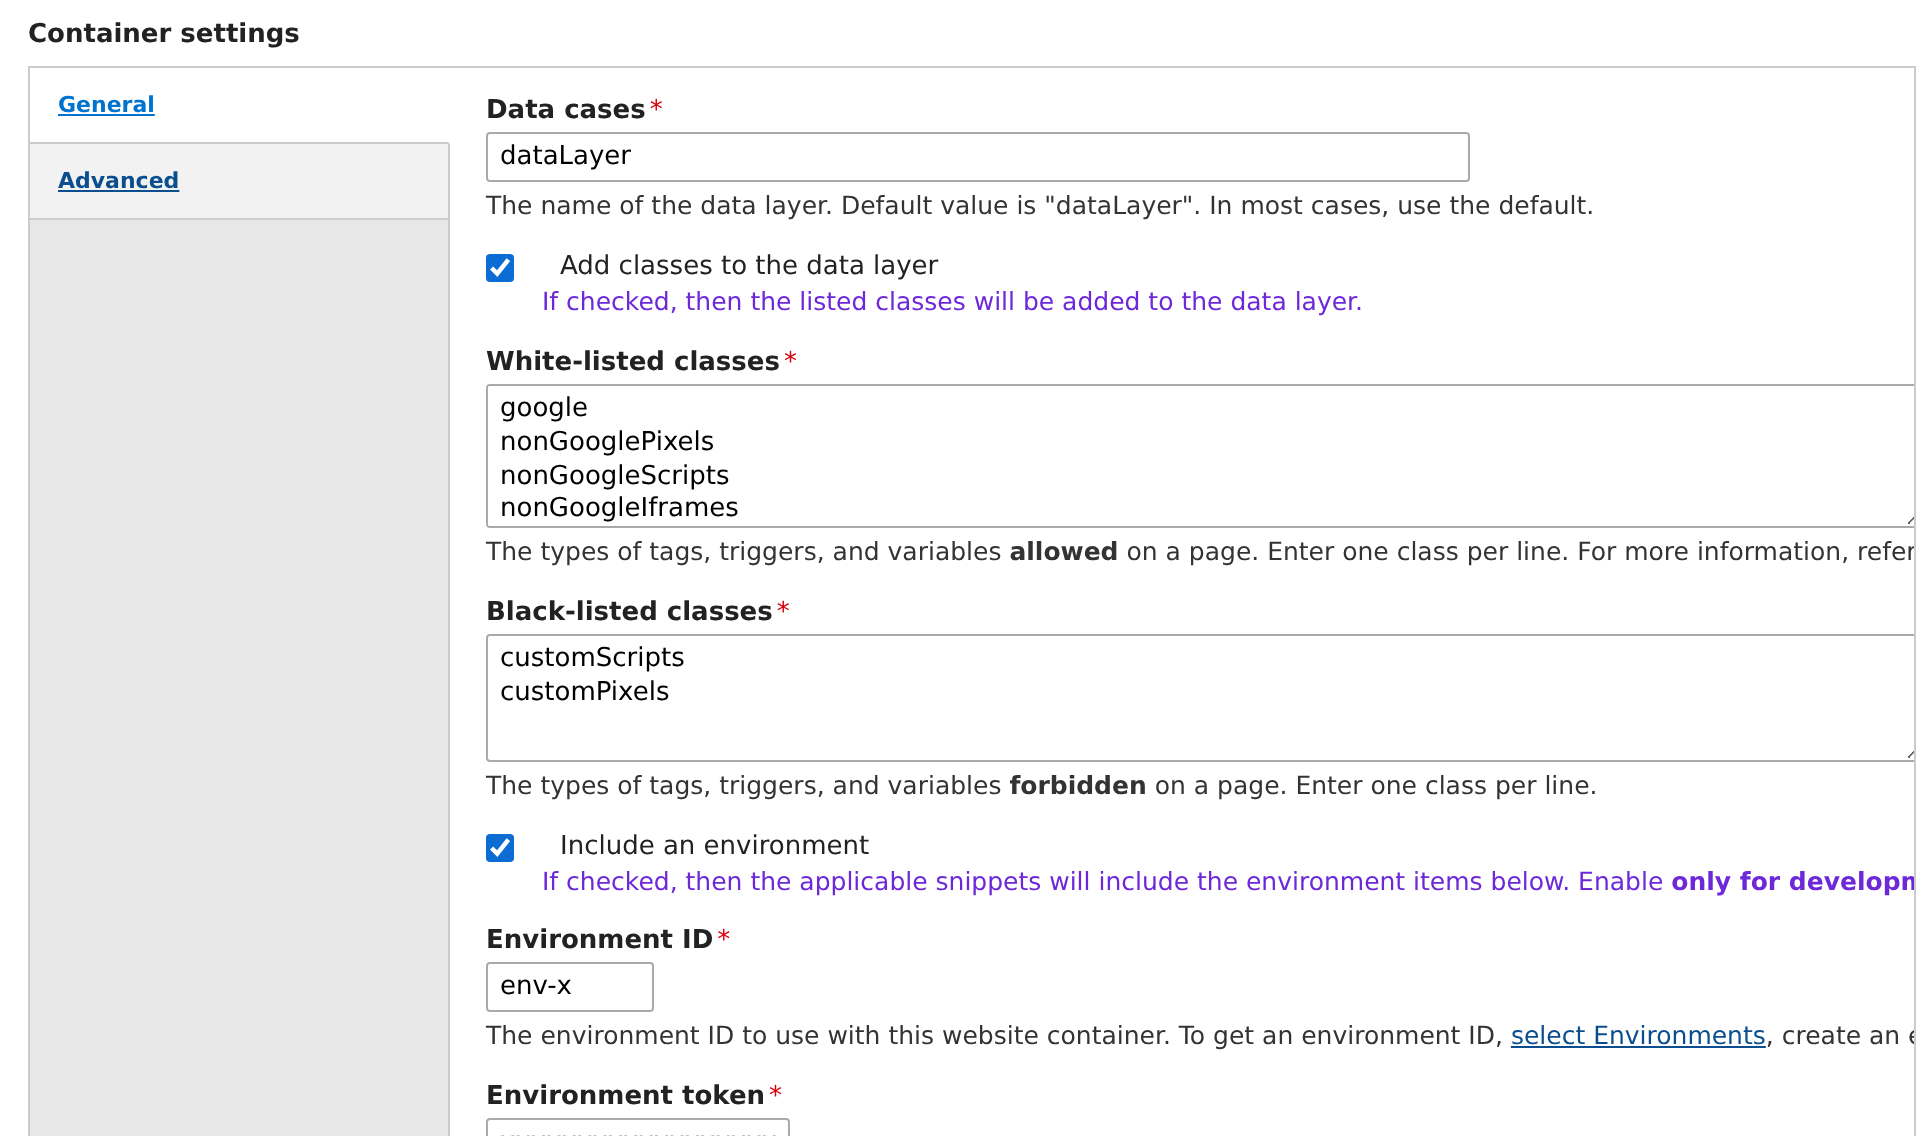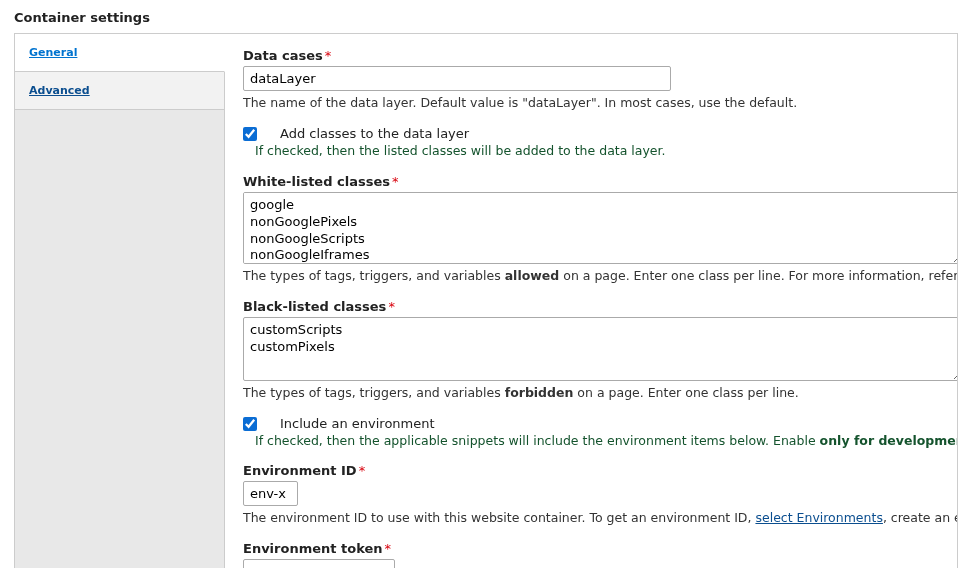--- a/index.html
+++ b/index.html
@@ -59,22 +59,22 @@
   .req { color: #d8000c; margin-left: 2px; }
   input[type="text"] {
     display: block;
     font-family: inherit;
     font-size: 13px;
     padding: 4px 6px;
     border: 1px solid #aaa;
     border-radius: 2px;
     background: #fff;
   }
-  .input-wide { width: 428px; }
-  .input-sm { width: 55px; }
+  .input-wide { width: 492px; }
+  .input-sm { width: 84px; }
   .input-md { width: 152px; }
   textarea {
     display: block;
     font-family: inherit;
     font-size: 13px;
     padding: 4px 6px;
     border: 1px solid #aaa;
     border-radius: 2px;
     background: #fff;
     width: 720px;
@@ -101,22 +101,22 @@
   input[type="checkbox"] {
     width: 14px;
     height: 14px;
     accent-color: #0b6dd4;
     margin-top: 1px;
     cursor: pointer;
   }
   .cbx-label { font-size: 13px; color: #222; }
   .cbx-desc {
     font-size: 12.5px;
-    color: #14532d;
-    margin-left: 12px;
+    color: #6d28d9;
+    margin-left: 28px;
     margin-top: 1px;
     line-height: 1.35;
     white-space: nowrap;
   }
   .cbx-desc .bold { font-weight: bold; }
 </style>
 </head>
 <body>
 
 <div class="section-title">Container settings</div>

